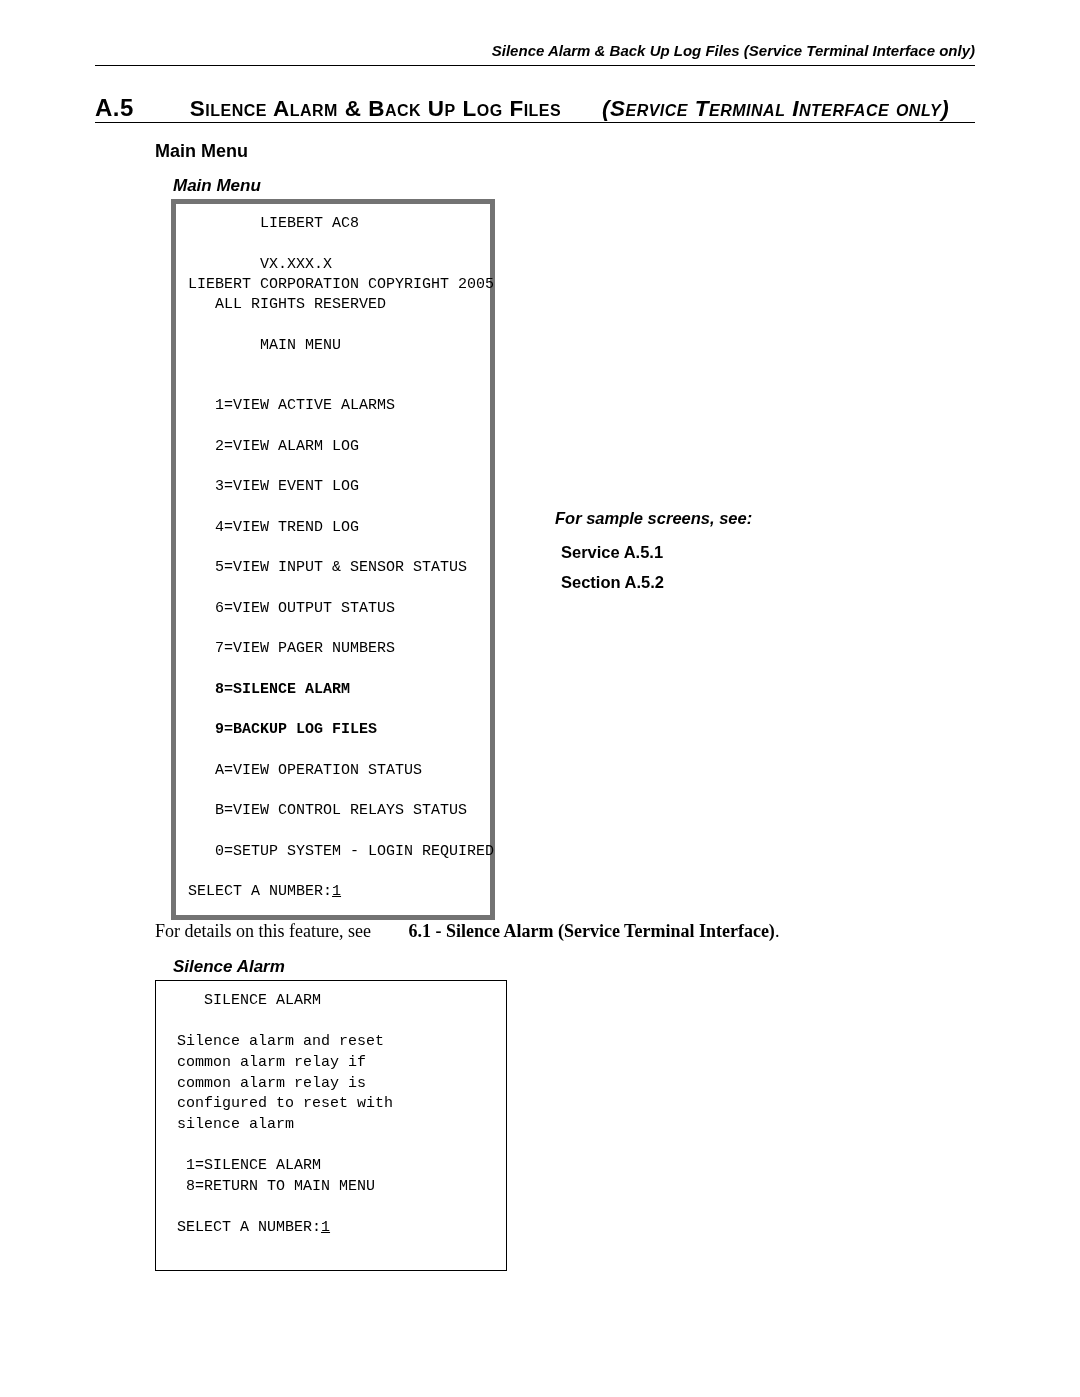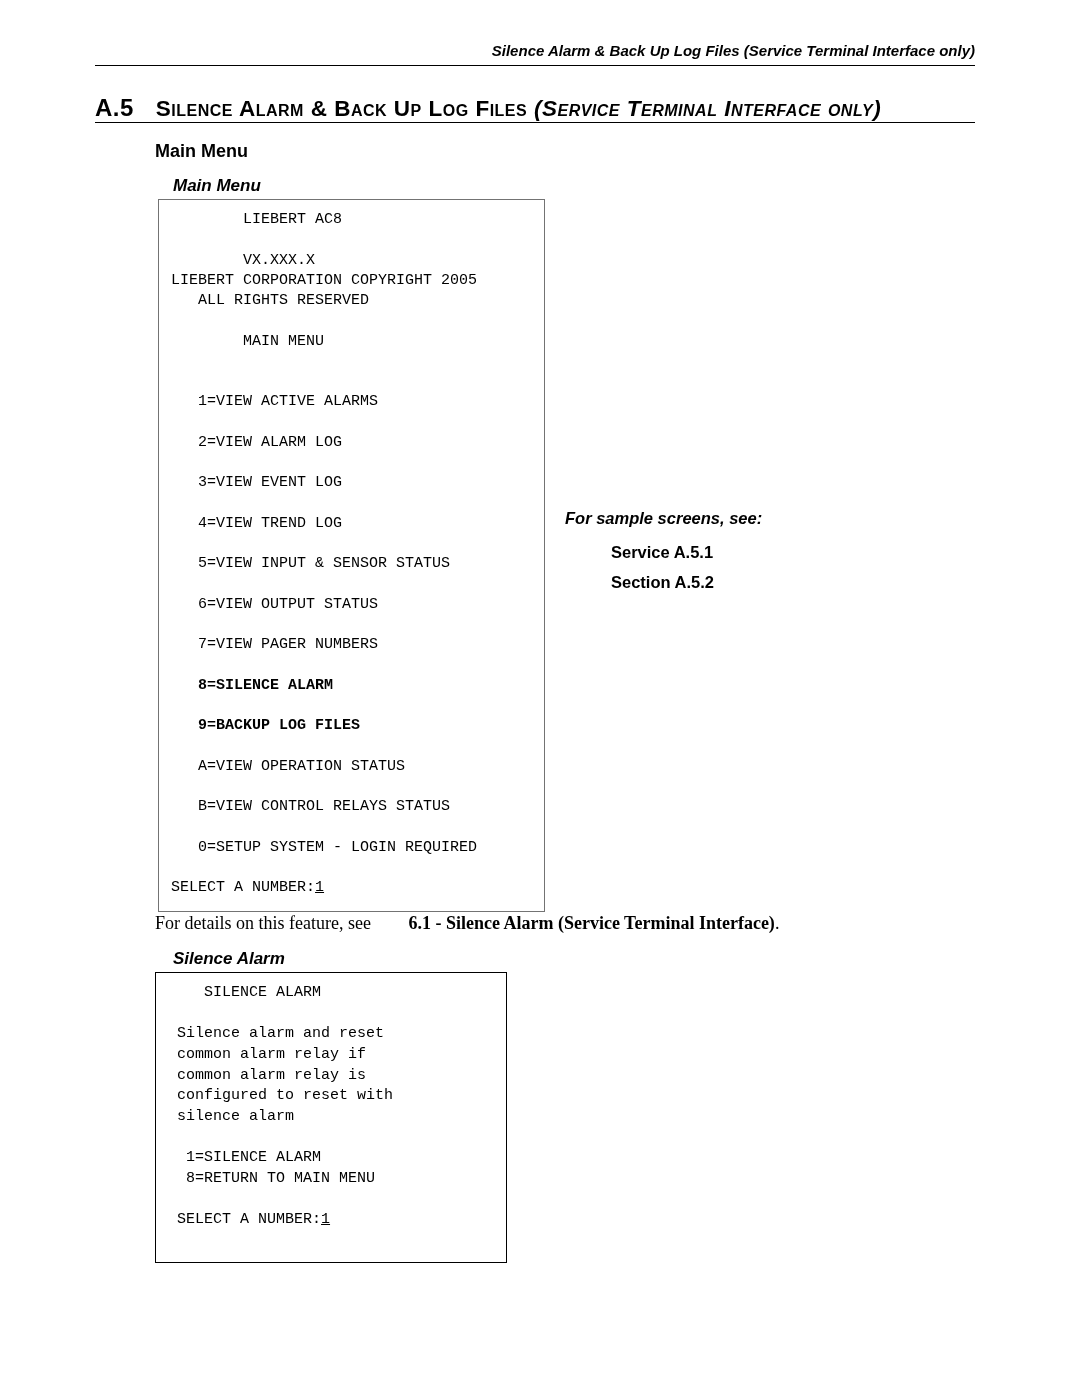--- a/index.html
+++ b/index.html
@@ -41,20 +41,21 @@
   .h1-text {
     font-weight: bold;
     font-size: 22.5px;
     letter-spacing: .5px;
   }
   .h1-italic {
     font-style: italic;
   }
   .h1-text .sc {
     font-variant: small-caps;
+    margin-left: 34px;
   }
   .body-indent {
     margin-left: 60px;
   }
   .para {
     font-size: 18px;
     line-height: 1.3;
     margin: 0 0 22px 0;
   }
   .h3 {
@@ -71,37 +72,38 @@
     margin: 14px 0 3px 18px;
   }
   .columns {
     display: flex;
     align-items: flex-start;
   }
   .terminal {
     font-family: "Courier New", Courier, monospace;
     font-size: 15px;
     line-height: 1.35;
-    border: 1px solid #737373;
+    border: 5px solid #737373;
     padding: 10px 12px 12px 12px;
     white-space: pre;
-    width: 387px;
+    width: 324px;
     box-sizing: border-box;
-    margin-left: 3px;
+    margin-left: 16px;
   }
   .side-notes {
     font-family: Arial, Helvetica, sans-serif;
     font-size: 16.5px;
     margin-left: 20px;
   }
   .side-heading {
     font-style: italic;
     font-weight: bold;
     margin-top: 310px;
     margin-bottom: 10px;
+    margin-left: 40px;
   }
   .side-line {
     font-weight: bold;
     margin-left: 46px;
     line-height: 1.8;
   }
   .h2-row {
     font-family: Arial, Helvetica, sans-serif;
     font-weight: bold;
     font-size: 18.5px;

